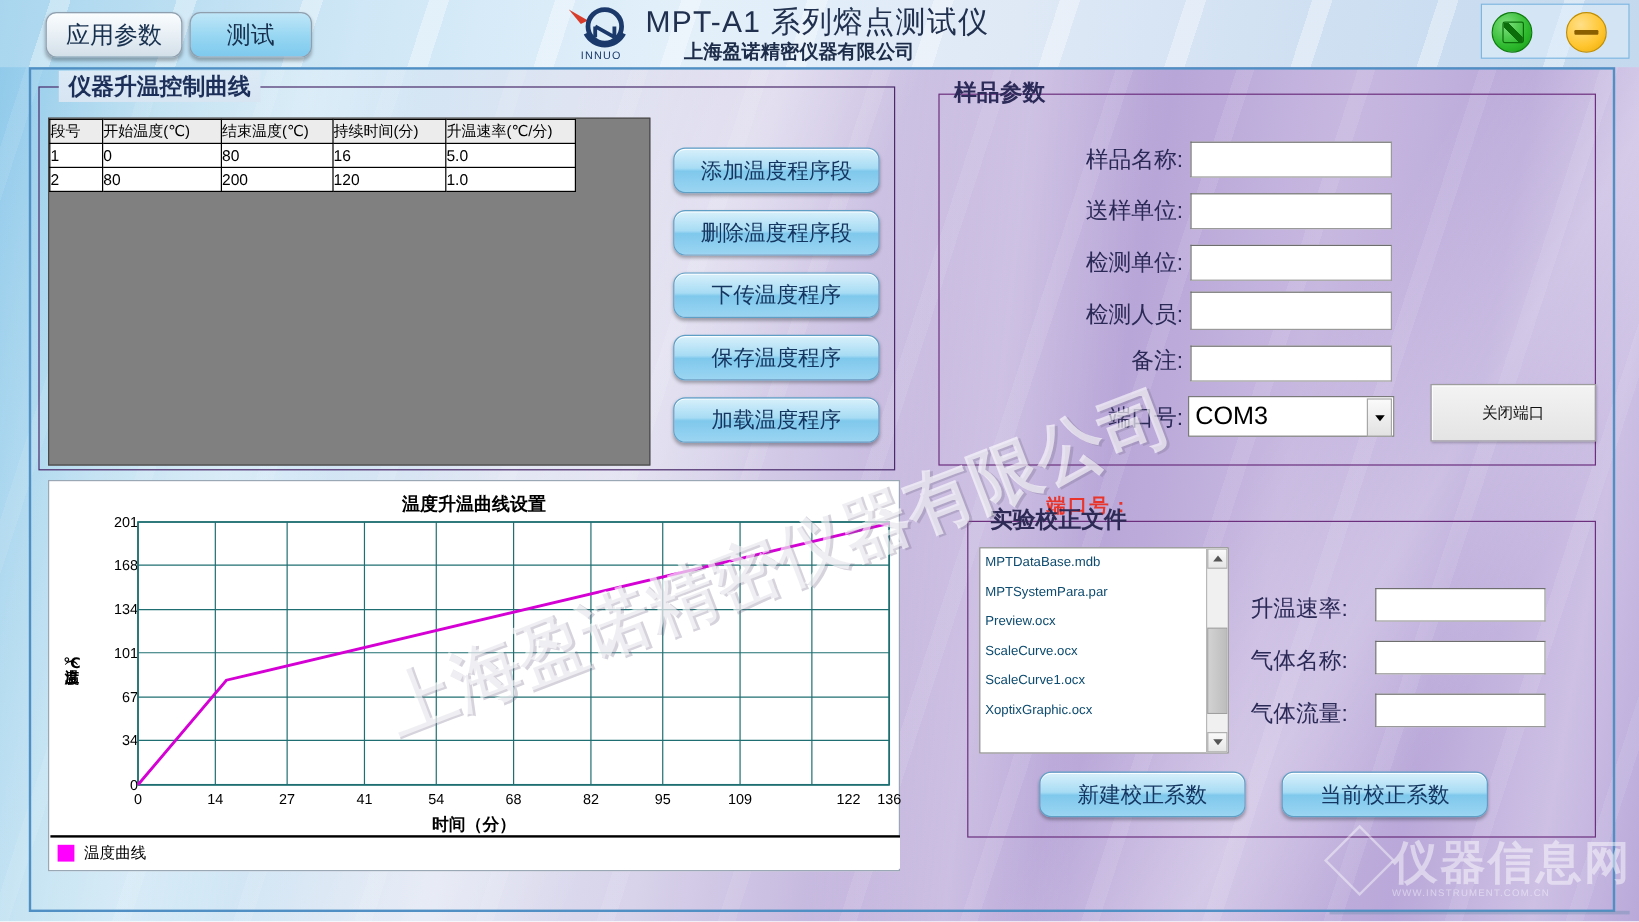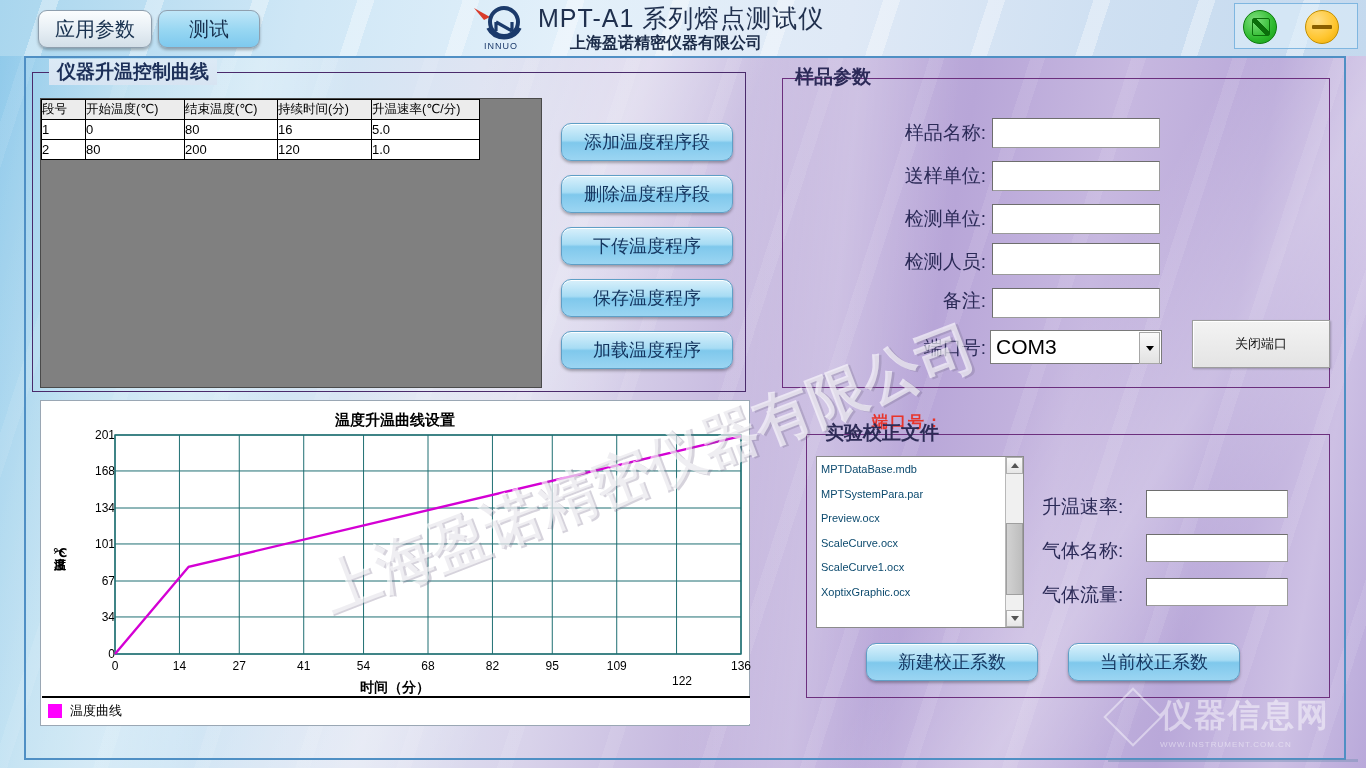--- a/index.html
+++ b/index.html
@@ -164,21 +164,21 @@
 
   
   .clabel{position:absolute;font-size:19px;color:#2b2a57;white-space:nowrap;}
 
   
   .wm{position:absolute;pointer-events:none;user-select:none;}
   #wmBig{left:300px;top:430px;font-size:58px;font-weight:bold;color:rgba(255,255,255,.62);
     transform:rotate(-21deg);white-space:nowrap;
     text-shadow:2px 2px 0 rgba(120,110,140,.30);}
   #wmBr{right:8px;bottom:6px;width:250px;height:74px;opacity:.55;}
-  #wmBrTxt{position:absolute;left:52px;top:6px;font-size:32px;font-weight:bold;
+  #wmBrTxt{position:absolute;left:52px;top:6px;font-size:38px;font-weight:bold;
     color:rgba(255,255,255,.85);letter-spacing:2px;white-space:nowrap;}
   #wmBrSub{position:absolute;left:52px;top:52px;font-size:8px;color:rgba(255,255,255,.8);
     letter-spacing:1px;white-space:nowrap;}
   #wmBrDia{position:absolute;left:4px;top:8px;width:38px;height:38px;
     border:2px solid rgba(255,255,255,.8);transform:rotate(45deg);}
   #wmBrLine{position:absolute;left:0;bottom:0;width:250px;height:3px;background:rgba(110,140,175,.75);}
 </style>
 </head>
 <body>
 
@@ -377,21 +377,21 @@
   <div id="xticks">
       <div class="xtick" style="left: 74px;">0</div>
       <div class="xtick" style="left: 138.441px;">14</div>
       <div class="xtick" style="left: 198.279px;">27</div>
       <div class="xtick" style="left: 262.721px;">41</div>
       <div class="xtick" style="left: 322.559px;">54</div>
       <div class="xtick" style="left: 387px;">68</div>
       <div class="xtick" style="left: 451.441px;">82</div>
       <div class="xtick" style="left: 511.279px;">95</div>
       <div class="xtick" style="left: 575.721px;">109</div>
-      <div class="xtick" style="left: 641px; margin-top: 15px;">122</div>
+      <div class="xtick" style="left: 666px;">122</div>
       <div class="xtick" style="left: 700px;">136</div>
     </div>
   <div id="xlabel">时间（分）</div>
   <div id="legendBar">
     <span id="legendSw"></span>
     <span id="legendTx">温度曲线</span>
   </div>
 </div>
 
 <div class="wm" id="wmBig">上海盈诺精密仪器有限公司</div>

